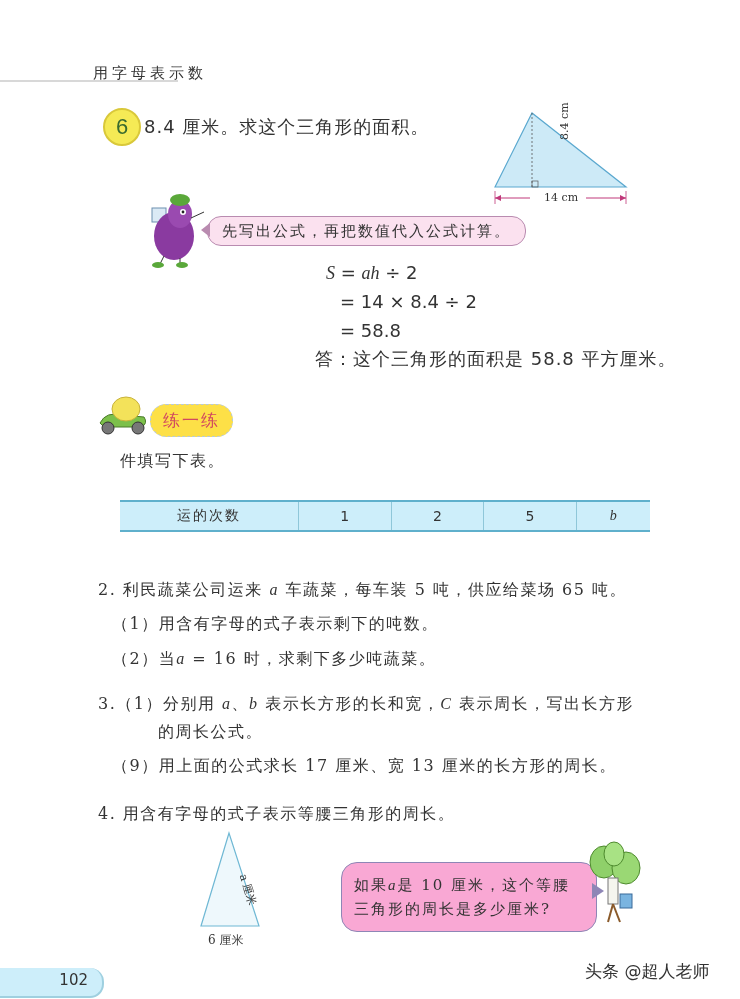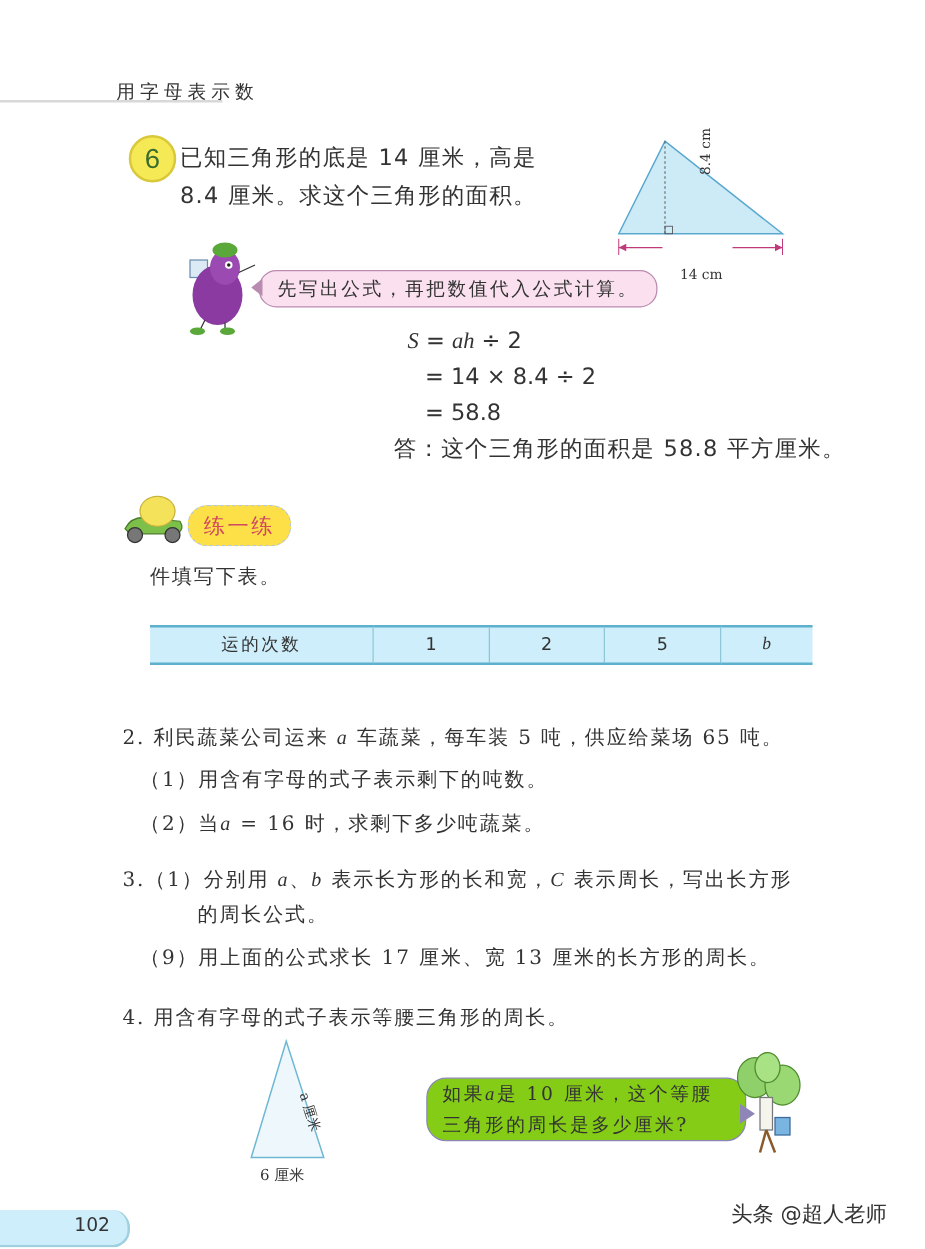--- a/index.html
+++ b/index.html
@@ -35,56 +35,55 @@
   .p-text { font-size:16px; color:#333; letter-spacing:1.5px; font-family:"DejaVu Serif", serif; line-height:28px; }
 
   table.t1 { position:absolute; left:120px; top:500px; width:530px; border-collapse:collapse; background:#cdeefa;
              font-size:14px; color:#333; }
   table.t1 td { border-right:1px solid #8fc7d9; height:26px; text-align:center; border-bottom:1px solid #8fc7d9; }
   table.t1 tr:first-child td { border-top:2px solid #5fb0cc; }
   table.t1 tr:last-child td { border-bottom:2px solid #5fb0cc; }
   table.t1 td:last-child { border-right:none; }
   table.t1 td.lbl { width:176px; font-family:Liberation Sans, sans-serif; letter-spacing:2px; }
 
-  .bubble-lav { left:341px; top:862px; width:230px; padding:0 12px; background:#84cc16; border:1.5px solid #8e86b6;
+  .bubble-lav { left:341px; top:862px; width:230px; padding:10px 12px; background:#f9a8d4; border:1.5px solid #8e86b6;
                 border-radius:16px; font-size:15px; line-height:24px; letter-spacing:2px; color:#333; font-family:"DejaVu Serif", serif; }
   .bubble-lav:after { content:""; position:absolute; right:-16px; top:20px; border:8px solid transparent; border-left:12px solid #8e86b6; }
 
   .page-num { left:0; top:968px; width:104px; height:30px; background:#cdeefa; border-radius:0 14px 14px 0;
               border-right:2px solid #9fd0e0; border-bottom:2px solid #9fd0e0; font-size:15px; text-align:right;
               line-height:24px; padding-right:14px; box-sizing:border-box; color:#333; }
   .watermark { left:585px; top:960px; font-size:17px; color:#333; }
 </style>
 </head>
 <body>
 
 <div class="abs header-title">用字母表示数</div>
 <div class="abs header-rule"></div>
 
 <div class="abs badge">
   <span>6</span>
 </div>
 <div class="abs q6">
-  <div>已知三角形的底是 14 厘米，高是</div>
   <div>8.4 厘米。求这个三角形的面积。</div>
 </div>
 
 <svg class="abs tri1" width="150" height="105" viewBox="0 0 150 105">
   <polygon points="5,82 42,8 136,82" fill="#cdeaf7" stroke="#5aa8cf" stroke-width="1.2"></polygon>
   <line x1="42" y1="8" x2="42" y2="82" stroke="#555" stroke-width="0.8" stroke-dasharray="2,2"></line>
   <rect x="42" y="76" width="6" height="6" fill="none" stroke="#555" stroke-width="0.7"></rect>
   <line x1="5" y1="93" x2="40" y2="93" stroke="#c0397a" stroke-width="1"></line>
   <line x1="96" y1="93" x2="136" y2="93" stroke="#c0397a" stroke-width="1"></line>
   <polygon points="5,93 11,90 11,96" fill="#c0397a"></polygon>
   <polygon points="136,93 130,90 130,96" fill="#c0397a"></polygon>
   <line x1="5" y1="86" x2="5" y2="99" stroke="#c0397a" stroke-width="0.8"></line>
   <line x1="136" y1="86" x2="136" y2="99" stroke="#c0397a" stroke-width="0.8"></line>
 </svg>
 <div class="abs serif" style="left:558px;top:140px;font-size:11px;transform:rotate(-90deg);transform-origin:left top;color:#333;">8.4 cm</div>
-<div class="abs serif" style="left:544px;top:191px;font-size:11px;color:#333;margin-top:22px;">14 cm</div>
+<div class="abs serif" style="left:544px;top:191px;font-size:11px;color:#333;">14 cm</div>
 
 <svg class="abs" style="left:146px;top:188px;" width="64" height="80" viewBox="0 0 64 80">
   <rect x="6" y="20" width="14" height="14" fill="#dbeaf5" stroke="#6d8fb0"></rect>
   <ellipse cx="28" cy="48" rx="20" ry="24" fill="#8a3aa0"></ellipse>
   <ellipse cx="34" cy="26" rx="12" ry="14" fill="#9a4ab0"></ellipse>
   <ellipse cx="34" cy="12" rx="10" ry="6" fill="#5aa83a"></ellipse>
   <circle cx="37" cy="24" r="3" fill="#fff"></circle>
     <circle cx="37" cy="24" r="1.4" fill="#222"></circle>
   <line x1="45" y1="30" x2="58" y2="24" stroke="#333"></line>
   <line x1="18" y1="68" x2="14" y2="76" stroke="#333"></line>

